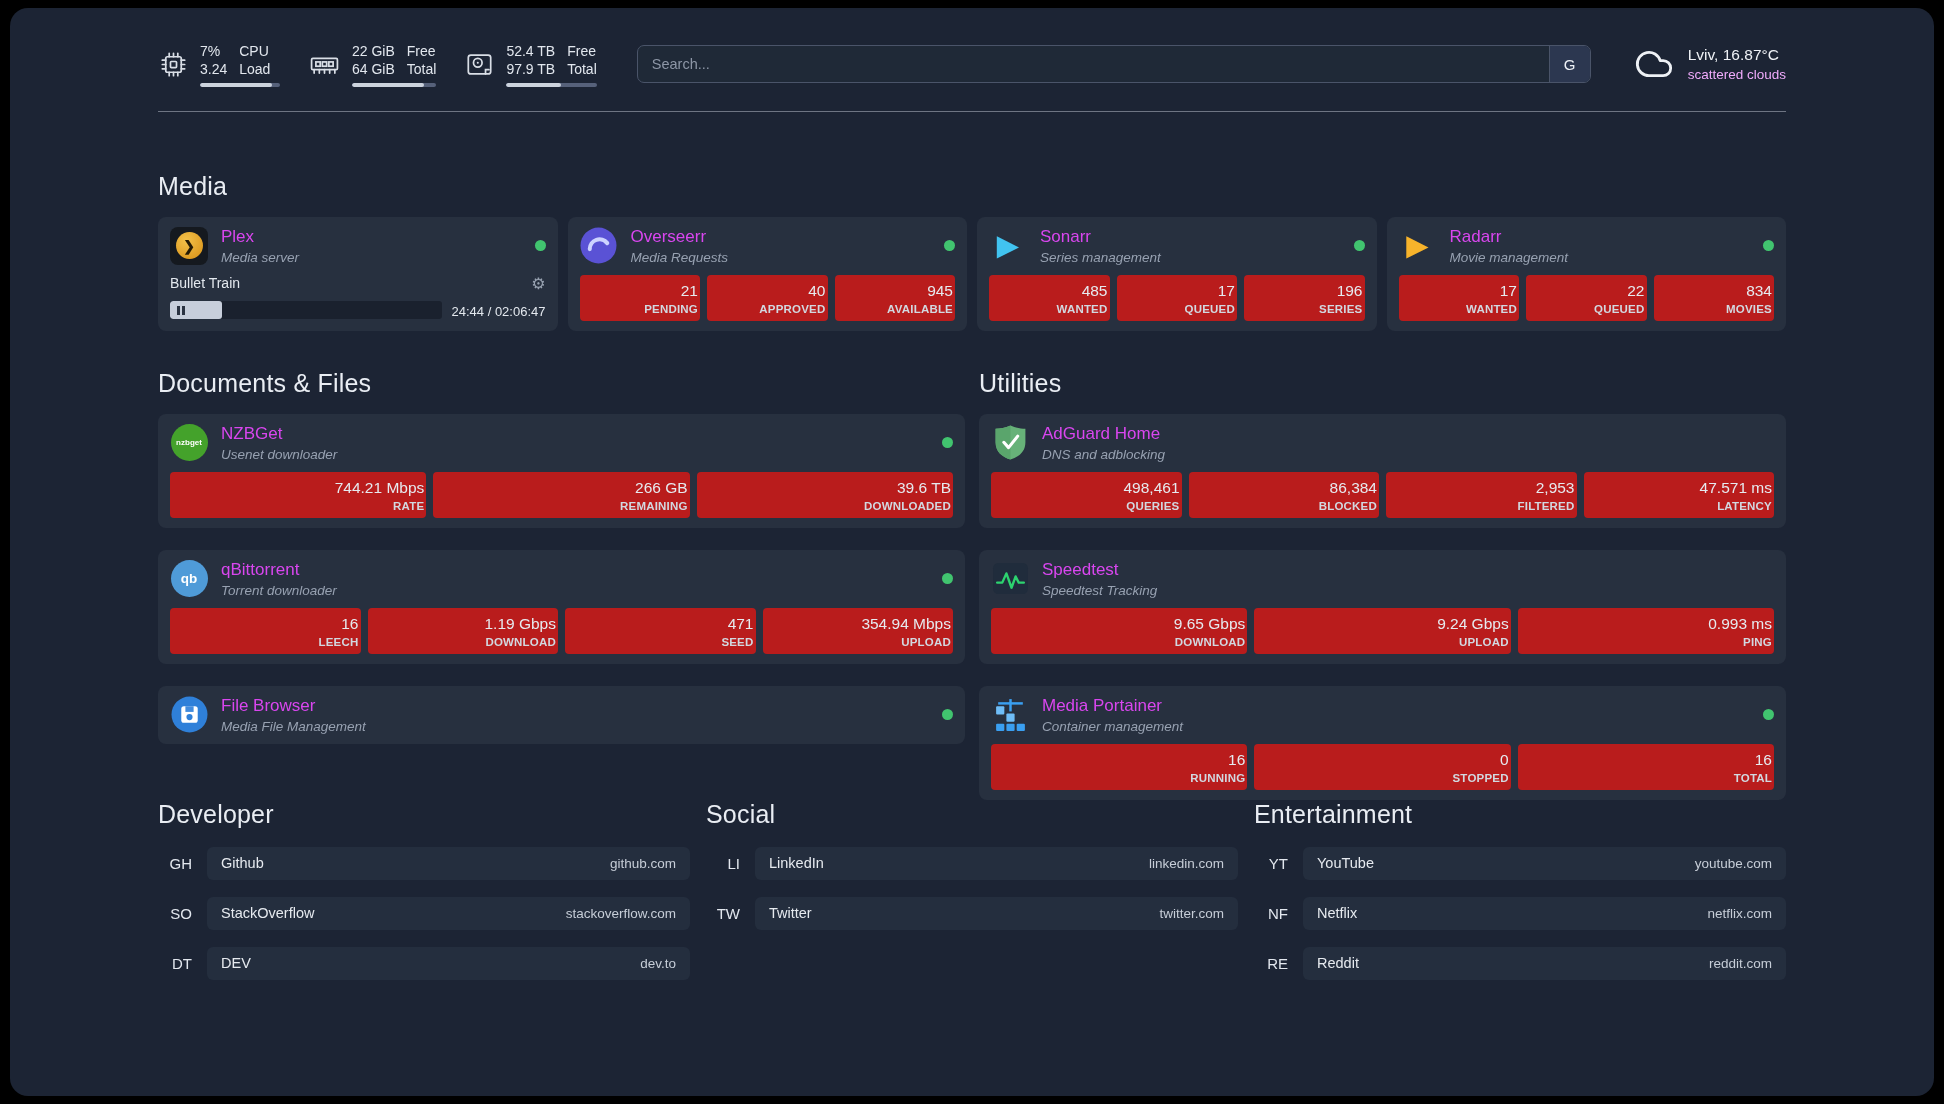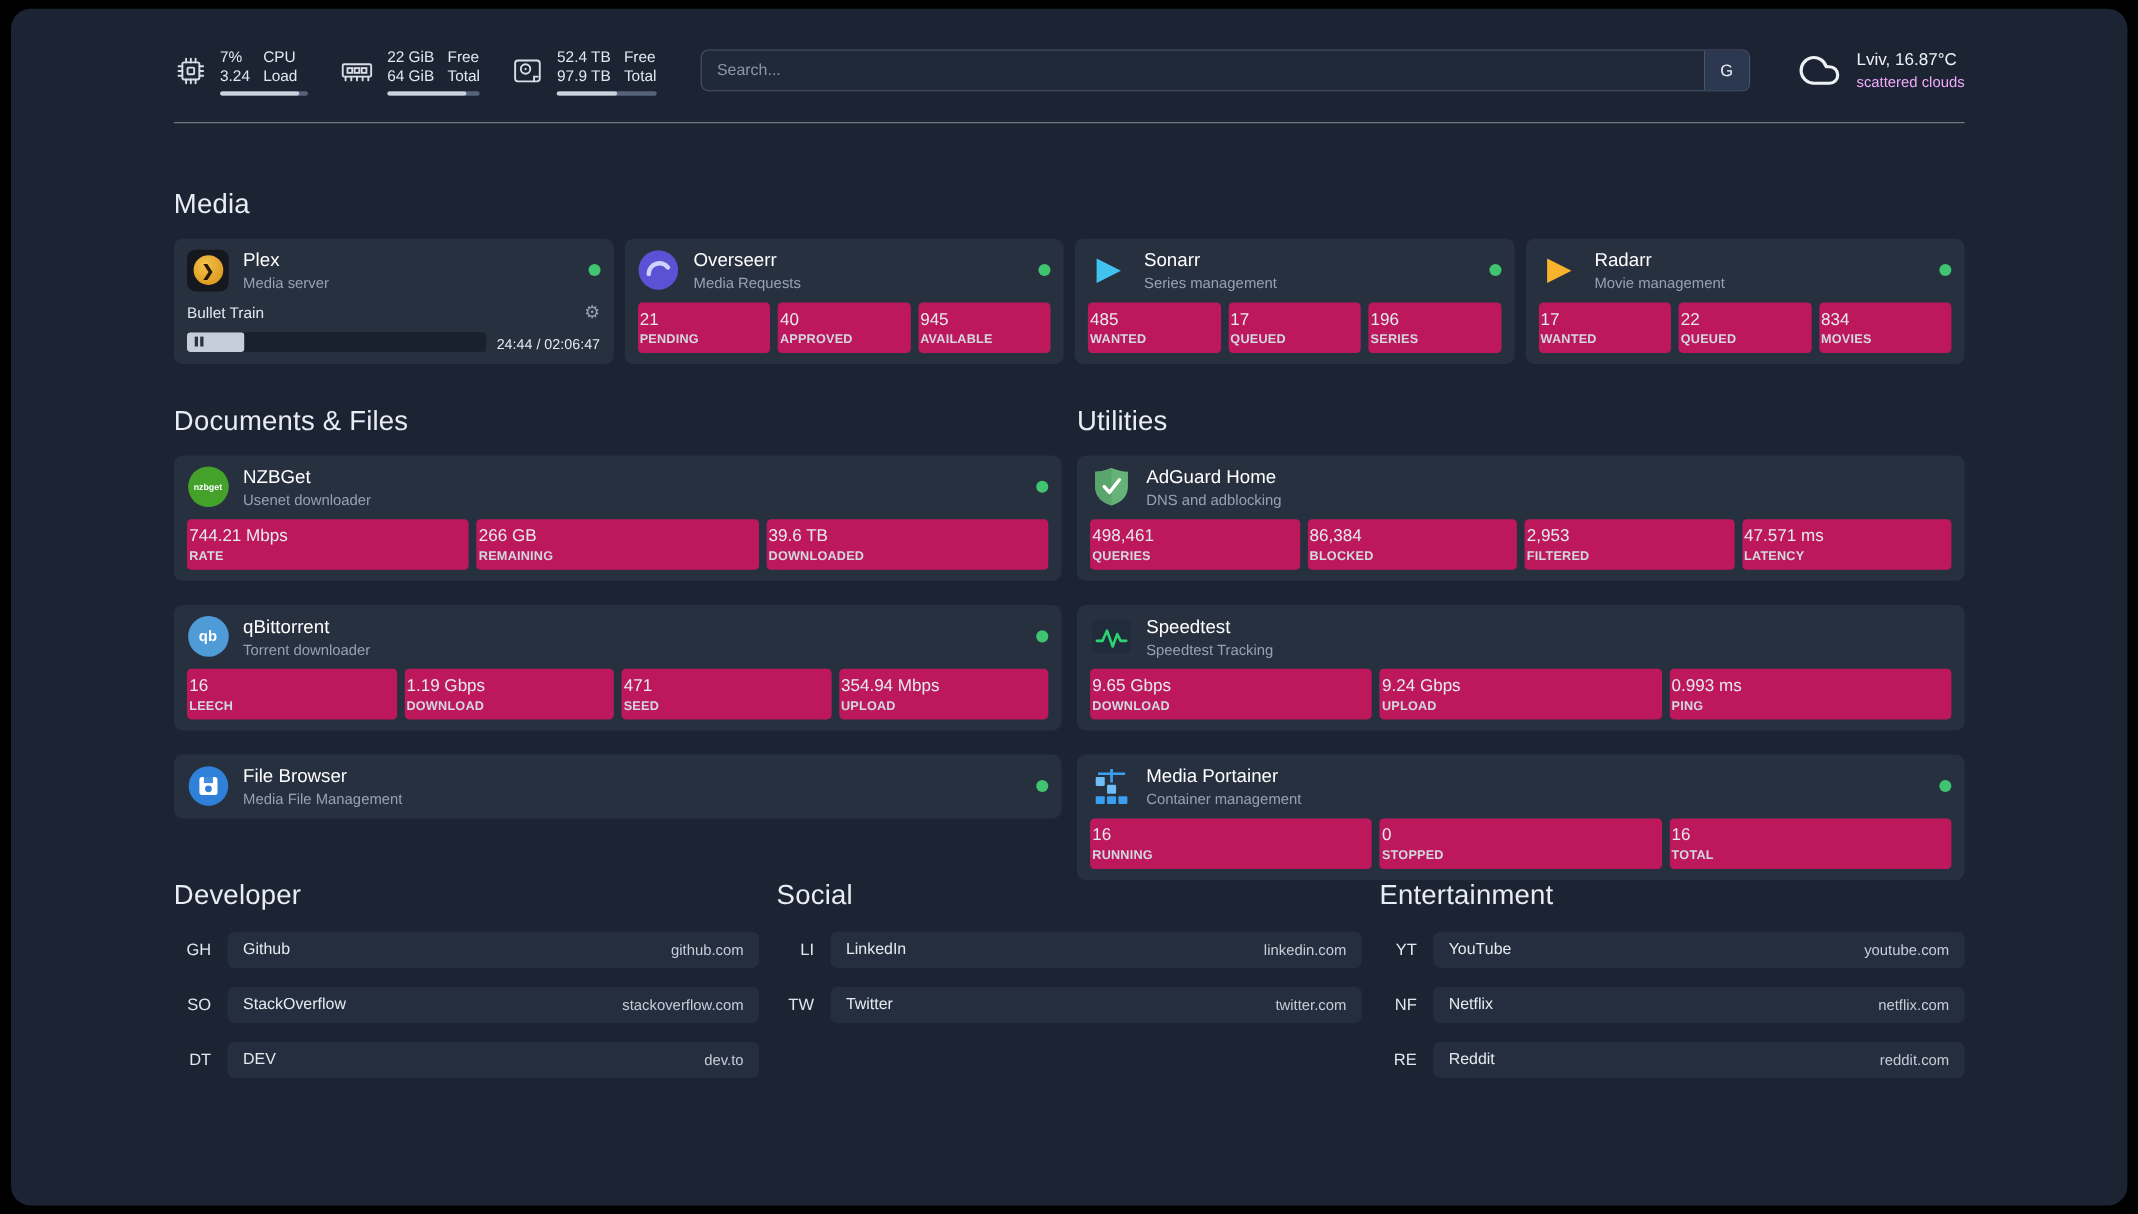--- a/index.html
+++ b/index.html
@@ -30,25 +30,25 @@
   .media-section{margin-top:60px;}
   .media-grid{margin-top:16px;display:grid;grid-template-columns:repeat(4,1fr);gap:10px;}
   .mid-grid{display:grid;grid-template-columns:1fr 1fr;gap:14px;margin-top:38px;align-items:start;}
   .stack{display:flex;flex-direction:column;gap:22px;margin-top:16px;}
 
   
   .card{background:#27303f;border-radius:8px;padding:10px 12px;cursor:pointer;}
   .card-head{display:flex;align-items:center;gap:13px;}
   .app-icon{width:38px;height:38px;flex:0 0 auto;display:grid;place-items:center;position:relative;}
   .app-titles{display:flex;flex-direction:column;}
-  .app-name{font-size:17px;font-weight:500;color:#ffffff;line-height:1.15;}
-  .app-desc{font-size:13.5px;color:#97a1b1;margin-top:3px;}
+  .app-name{font-size:17px;font-weight:500;color:#d946ef;line-height:1.15;}
+  .app-desc{font-size:13.5px;color:#97a1b1;margin-top:3px;font-style:italic;}
   .status-dot{width:11px;height:11px;border-radius:50%;background:#41c46f;margin-left:auto;flex:0 0 auto;}
   .stats{display:flex;gap:7px;margin-top:10px;}
-  .stat{flex:1;background:#be185d;border-radius:4px;text-align:left;padding:7px 2px 6px;}
+  .stat{flex:1;background:#b91c1c;border-radius:4px;text-align:right;padding:7px 2px 6px;}
   .stat-value{font-size:15.5px;color:#e6eaef;}
   .stat-label{font-size:11.5px;font-weight:700;color:#d2d8e0;margin-top:3px;letter-spacing:.2px;}
 
   
   .plex-row{display:flex;align-items:center;margin-top:9px;}
   .plex-np{font-size:14px;color:#e3e8ee;flex:1;}
   .gear{color:#96a0af;font-size:16px;cursor:pointer;}
   .plex-prog{display:flex;align-items:flex-end;gap:10px;margin-top:8px;}
   .progress-track{flex:1;height:18px;background:#1a212e;border-radius:3px;overflow:hidden;}
   .progress-fill{height:100%;background:#c7cedb;border-radius:3px;display:flex;align-items:center;padding-left:7px;box-sizing:border-box;}

